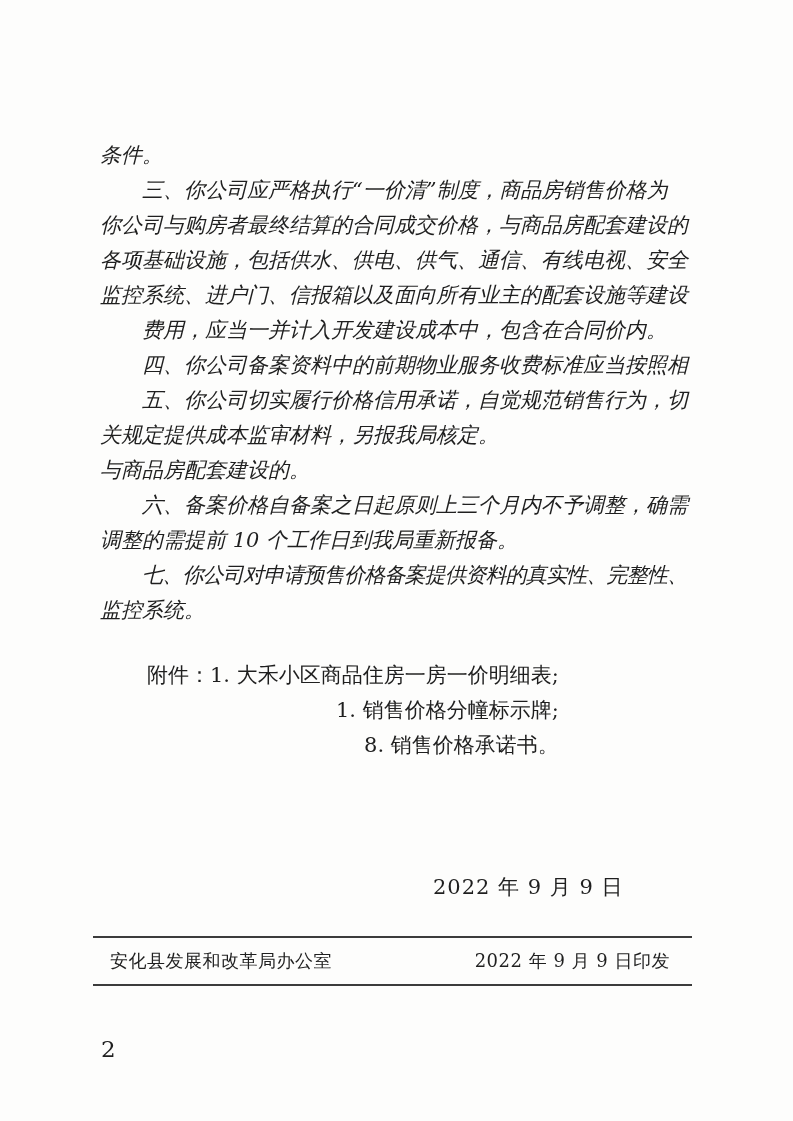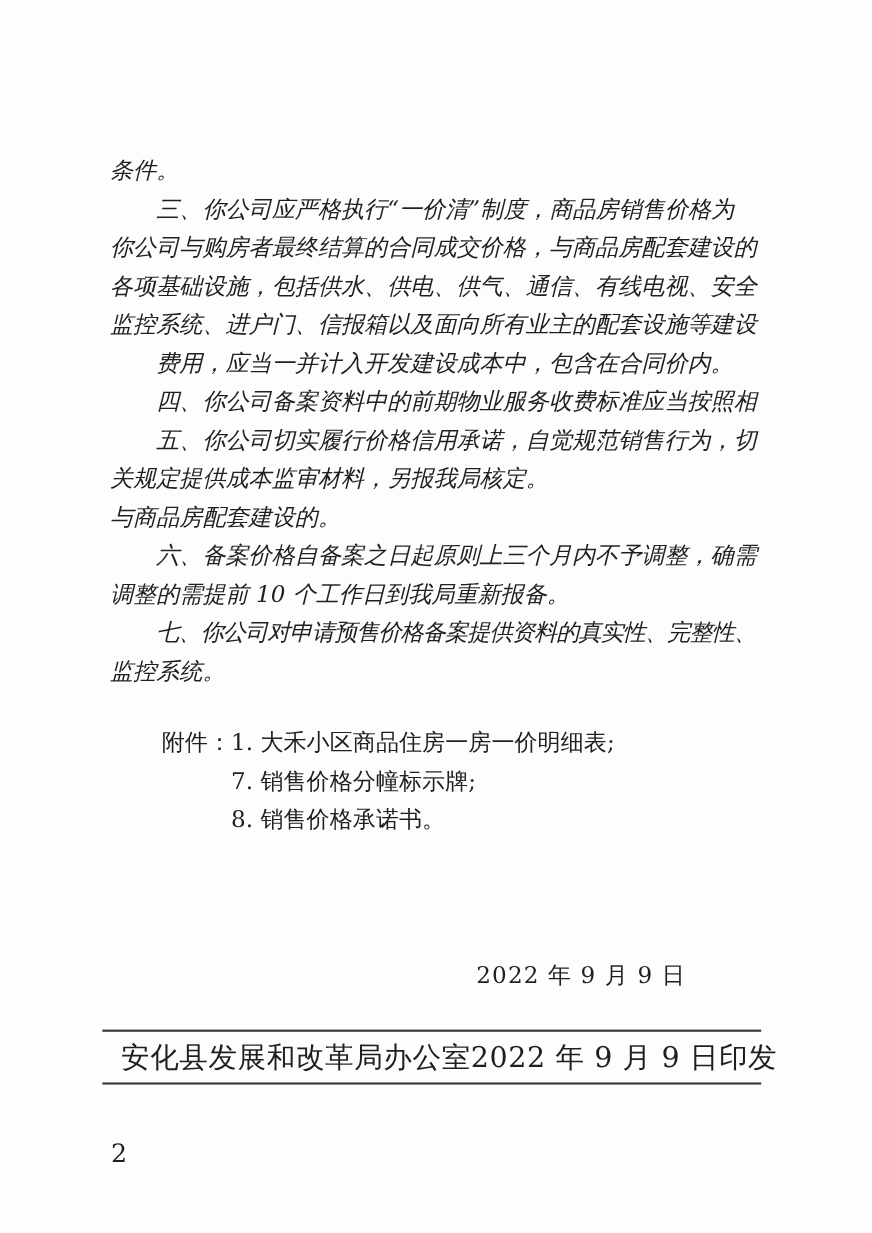--- a/index.html
+++ b/index.html
@@ -34,20 +34,21 @@
   }
   .body-line.indent { text-indent: 42px; }
   .body-line.tight { letter-spacing: -0.8px; }
 
   
   .attachment {
     position: absolute;
     left: 147px;
     top: 658px;
     font-size: 21px;
+    text-align: right;
   }
   .attachment-row {
     height: 35px;
     line-height: 35px;
     white-space: nowrap;
   }
   .attachment-row .attach-label { display: inline; }
   .attachment-item-row { margin-left: 63px; }
 
   
@@ -82,21 +83,21 @@
   .footer-rule {
     height: 0;
     border-top: 2px solid #3c3c3c;
   }
   .footer-row {
     display: flex;
     justify-content: space-between;
     align-items: center;
     height: 46px;
     padding: 0 22px 0 17px;
-    font-size: 26px;
+    font-size: 18px;
     white-space: nowrap;
   }
   .footer-office { letter-spacing: 0.5px; }
   .footer-print-date { letter-spacing: 0.5px; }
 
   .page-number {
     position: absolute;
     left: 101px;
     top: 1036px;
     font-size: 23px;
@@ -125,21 +126,21 @@
       <div class="body-line indent tight">七、你公司对申请预售价格备案提供资料的真实性、完整性、</div>
       <div class="body-line">监控系统。</div>
     </div>
 
   <div class="attachment">
     <div class="attachment-row">
       <span class="attach-label">附件：</span><span>1. 大禾小区商品住房一房一价明细表;</span>
     </div>
     <div>
 
-    <div class="attachment-row attachment-item-row">7. 销售价格分幢标示牌;</div>
+    <div class="attachment-row attachment-item-row">1. 销售价格分幢标示牌;</div>
         <div class="attachment-row attachment-item-row">8. 销售价格承诺书。</div>
       </div>
   </div>
 
   <div class="signature-date">2022 年 9 月 9 日</div>
 
   <div class="footer">
     <div class="footer-rule"></div>
     <div class="footer-row">
       <span class="footer-office">安化县发展和改革局办公室</span>

